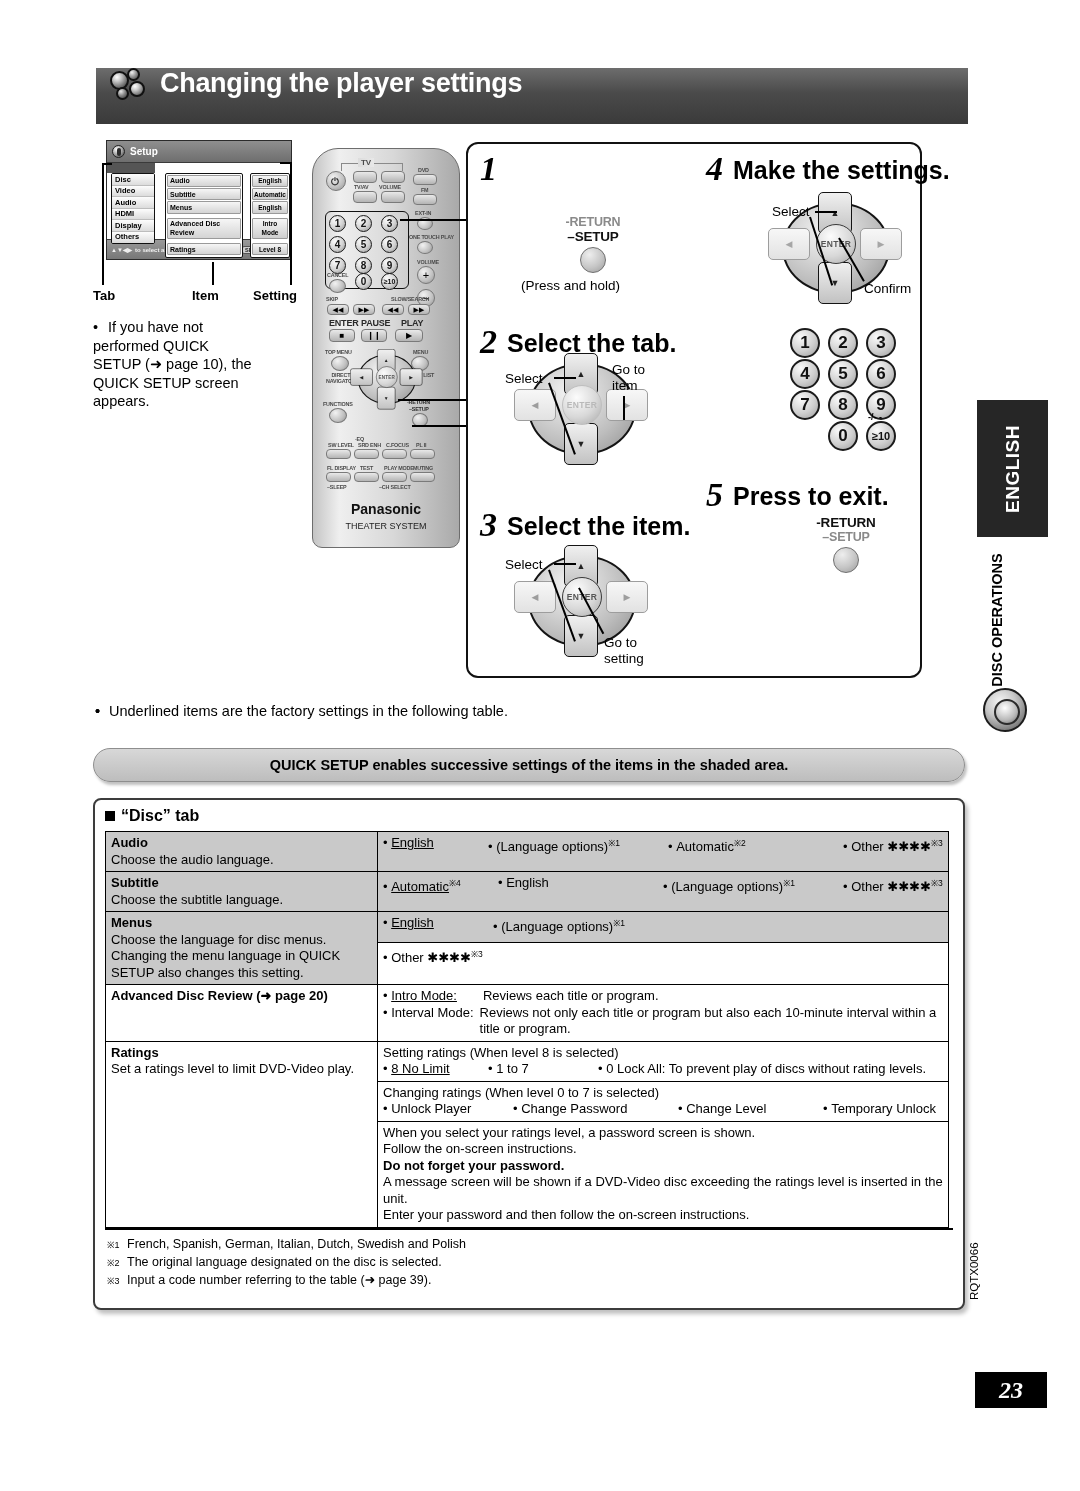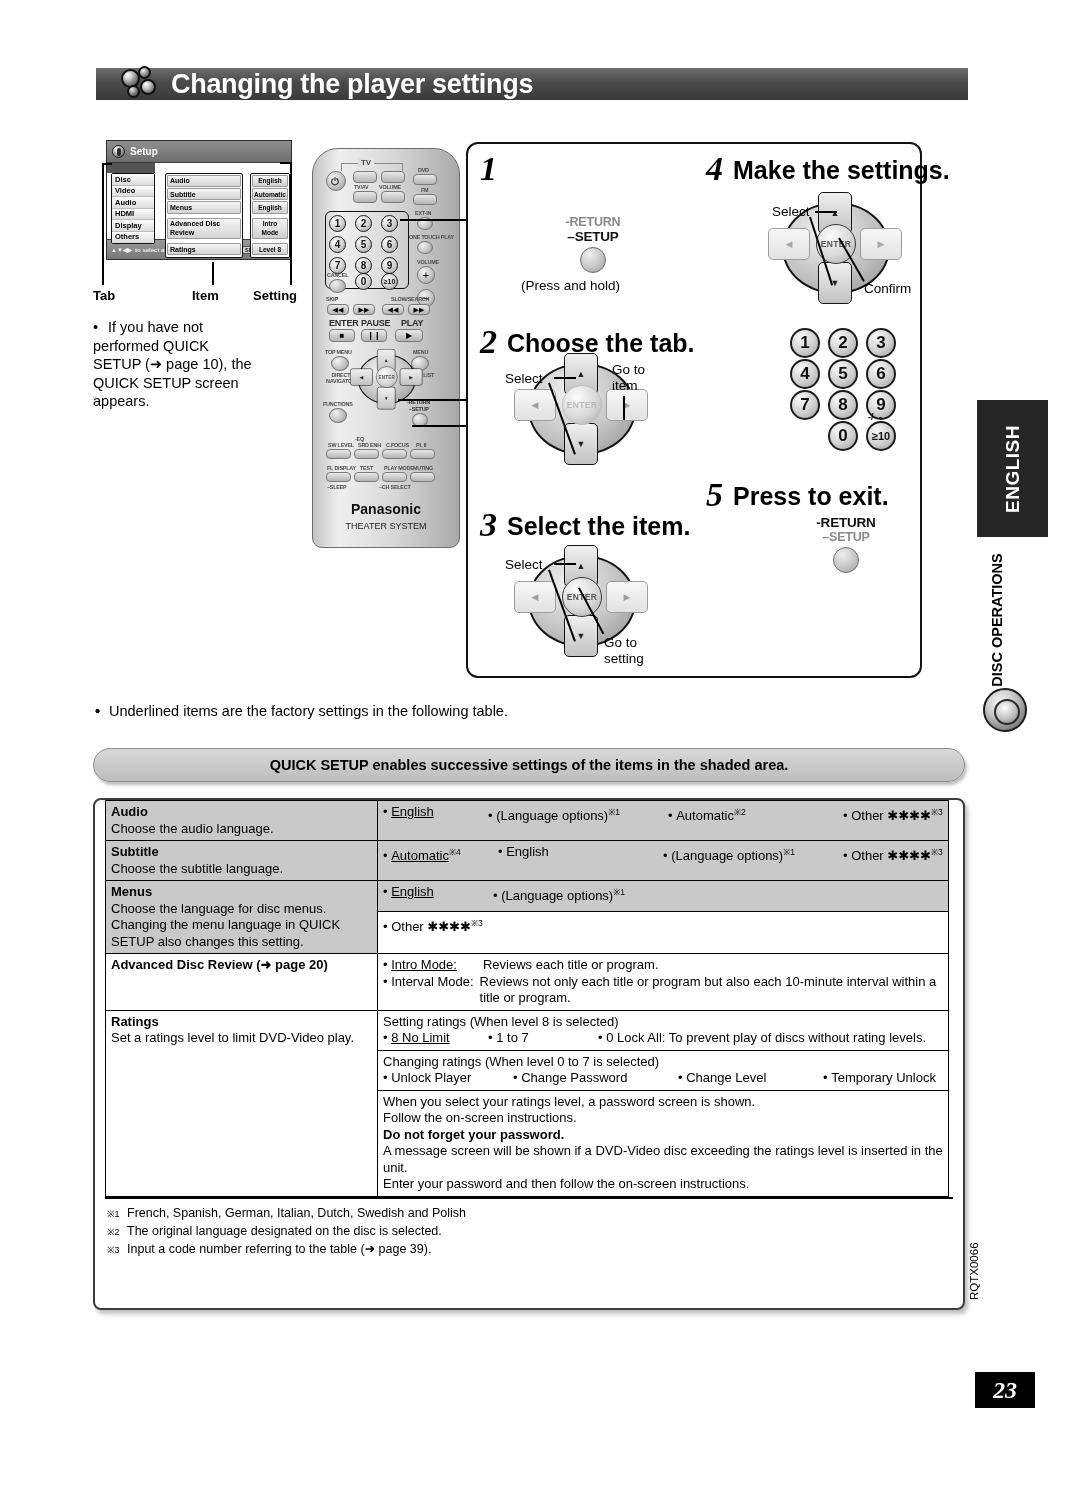--- a/index.html
+++ b/index.html
@@ -7,23 +7,23 @@
     width: 1080px; height: 1491px;
     background: #ffffff;
     font-family: "Liberation Sans", sans-serif;
     color: #000;
     position: relative;
     overflow: hidden;
   }
 
   
   .page-header {
-    position: absolute; left: 96px; top: 68px; width: 872px; height: 32px;
+    position: absolute; left: 96px; top: 68px; width: 872px; height: 56px;
     background: linear-gradient(to bottom, #6d6d6d 0%, #4a4a4a 45%, #3a3a3a 100%);
-    display: flex; align-items: flex-end; padding-left: 25px;
+    display: flex; align-items: flex-start; padding-left: 14px;
   }
   .header-icon { width: 40px; height: 34px; position: relative; margin-right: 10px; flex: 0 0 auto;}
   .hi-ball { position:absolute; border-radius:50%; border:2.5px solid #111; }
   .hi-a { width:19px; height:19px; left:0px; top:3px;
     background: radial-gradient(circle at 33% 28%, #fff 0%, #c9c9c9 28%, #5e5e5e 75%, #2a2a2a 100%); }
   .hi-b { width:13px; height:13px; left:17px; top:0px;
     background: radial-gradient(circle at 33% 28%, #f0f0f0 0%, #9a9a9a 45%, #3a3a3a 100%); }
   .hi-c { width:13px; height:13px; left:6px; top:19px;
     background: radial-gradient(circle at 33% 28%, #e8e8e8 0%, #8a8a8a 45%, #303030 100%); }
   .hi-d { width:16px; height:16px; left:19px; top:13px;
@@ -250,21 +250,21 @@
   }
   .fnotes .fn{ position:relative; padding-left:20px; }
   .fnotes .fn .mk{ position:absolute; left:0; top:1px; font-size:9px; }
 
   
   .rqt{
     position:absolute; left:968px; top:1300px; font-size:11.5px;
     transform: rotate(-90deg); transform-origin: left top; white-space:nowrap;
   }
   .pagenum{
-    position:absolute; left:975px; top:1372px; width:60px; height:36px;
+    position:absolute; left:975px; top:1372px; width:72px; height:36px;
     background:#000; color:#fff; font-size:24px; font-style:italic; font-weight:bold;
     font-family:"Liberation Serif", serif;
     display:flex; align-items:center; justify-content:center;
   }
 </style>
 </head>
 <body>
 
 <div class="page-header">
   <div class="header-icon">
@@ -444,21 +444,21 @@
 </div>
 <div style="position:absolute; left:543px; top:215px; width:100px; text-align:center;">
   <div class="setup-btn-lbl1">-RETURN</div>
   <div class="setup-btn-lbl2">–SETUP</div>
   <div class="round-btn" style="width:26px;height:26px;margin:3px auto 0;"></div>
 </div>
 <div class="small-lbl" style="position:absolute; left:521px; top:278px;">(Press and hold)</div>
 
 <div style="position:absolute; left:480px; top:325px; display:flex; align-items:flex-start;">
   <div class="step-num" style="margin-right:10px; line-height:34px;">2</div>
-  <div class="step-head" style="line-height:36px;">Choose the tab.</div>
+  <div class="step-head" style="line-height:36px;">Select the tab.</div>
 </div>
 <div class="dpad dim" style="left:512px; top:353px;">
   <div class="ring"></div>
   <div class="arm up">▲</div>
   <div class="arm down">▼</div>
   <div class="arm left">◀</div>
   <div class="arm right">▶</div>
   <div class="enter" style="color:#b9b9b9;border-color:#bfbfbf;">ENTER</div>
 </div>
 <div class="small-lbl" style="position:absolute; left:505px; top:371px;">Select</div>
@@ -546,20 +546,24 @@
     <span class="b">•</span>
     <span>Underlined items are the factory settings in the following table.</span>
   </div>
 </div>
 
 <div class="quicksetup-bar">
   <span>QUICK SETUP enables successive settings of the items in the shaded area.</span>
 </div>
 
 <div class="ps-panel">
+  <div class="ps-sub">
+    <span class="sq"></span>
+    <span>“Disc” tab</span>
+  </div>
 
   <table class="tbl">
 
     <tbody>
         <tr>
       <td class="labelcell shaded">
         <div class="lab-title">Audio</div>
         <div>Choose the audio language.</div>
       </td>
       <td class="shaded">

